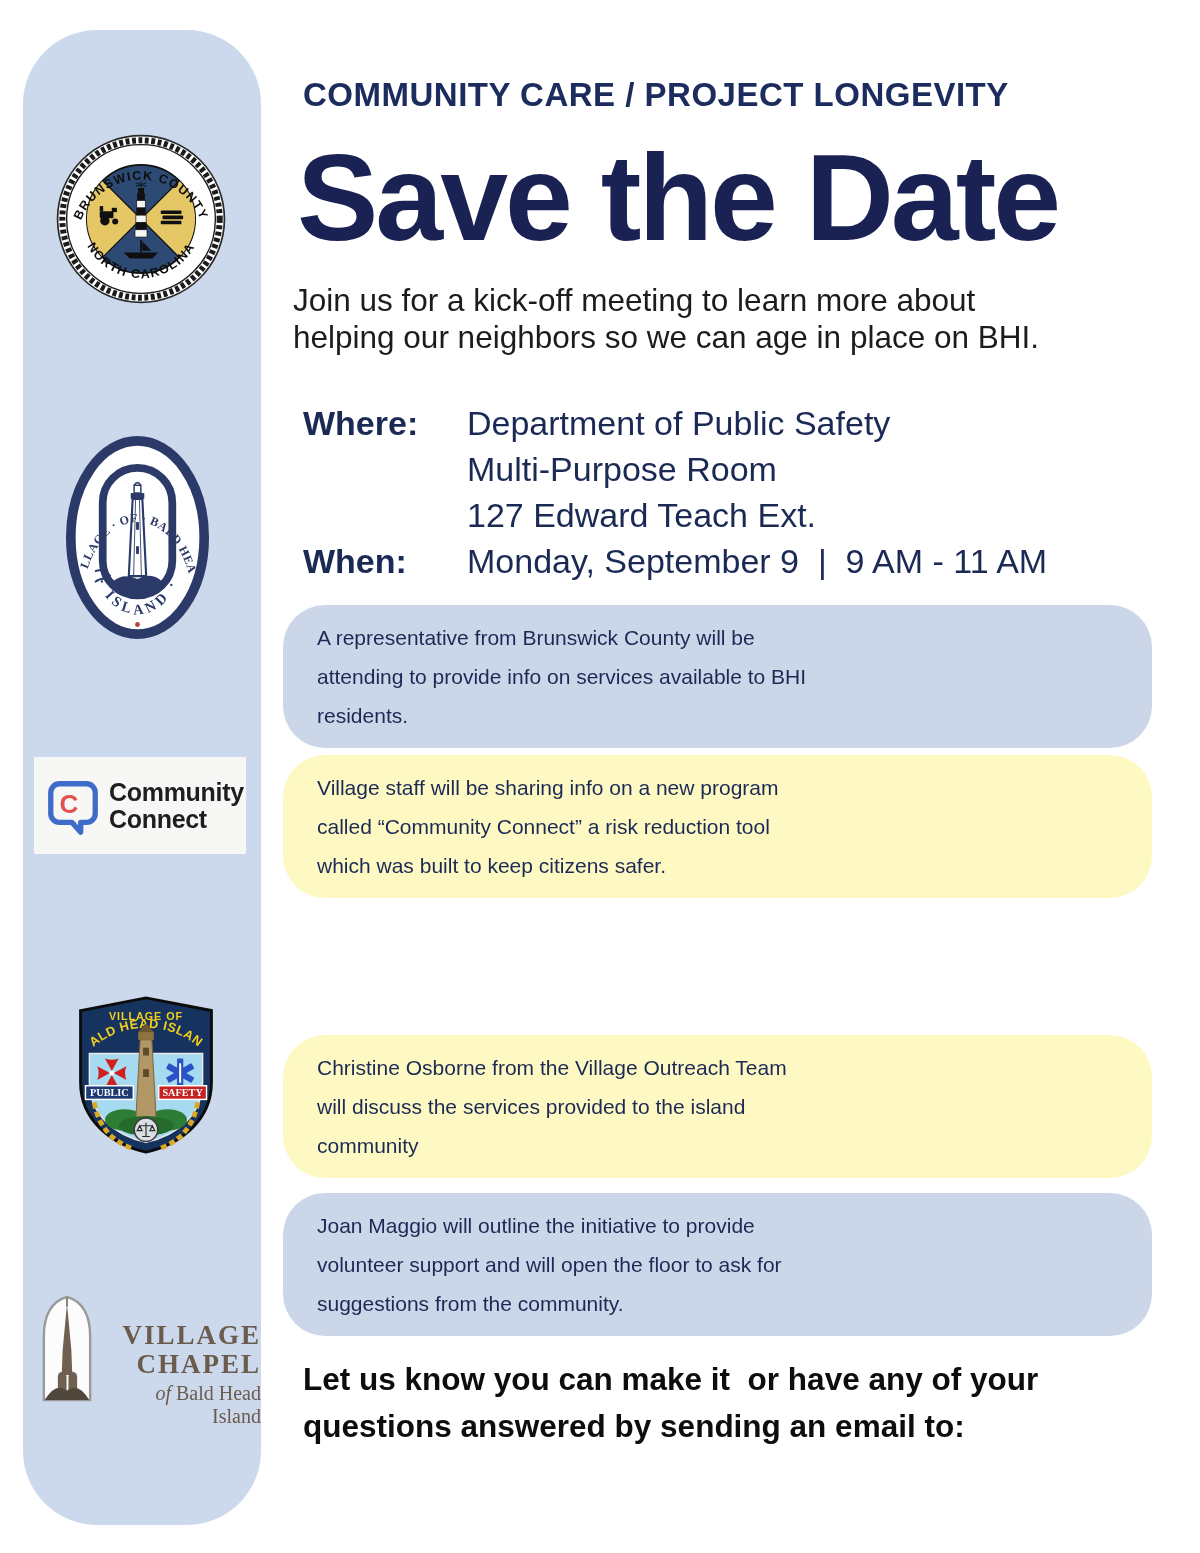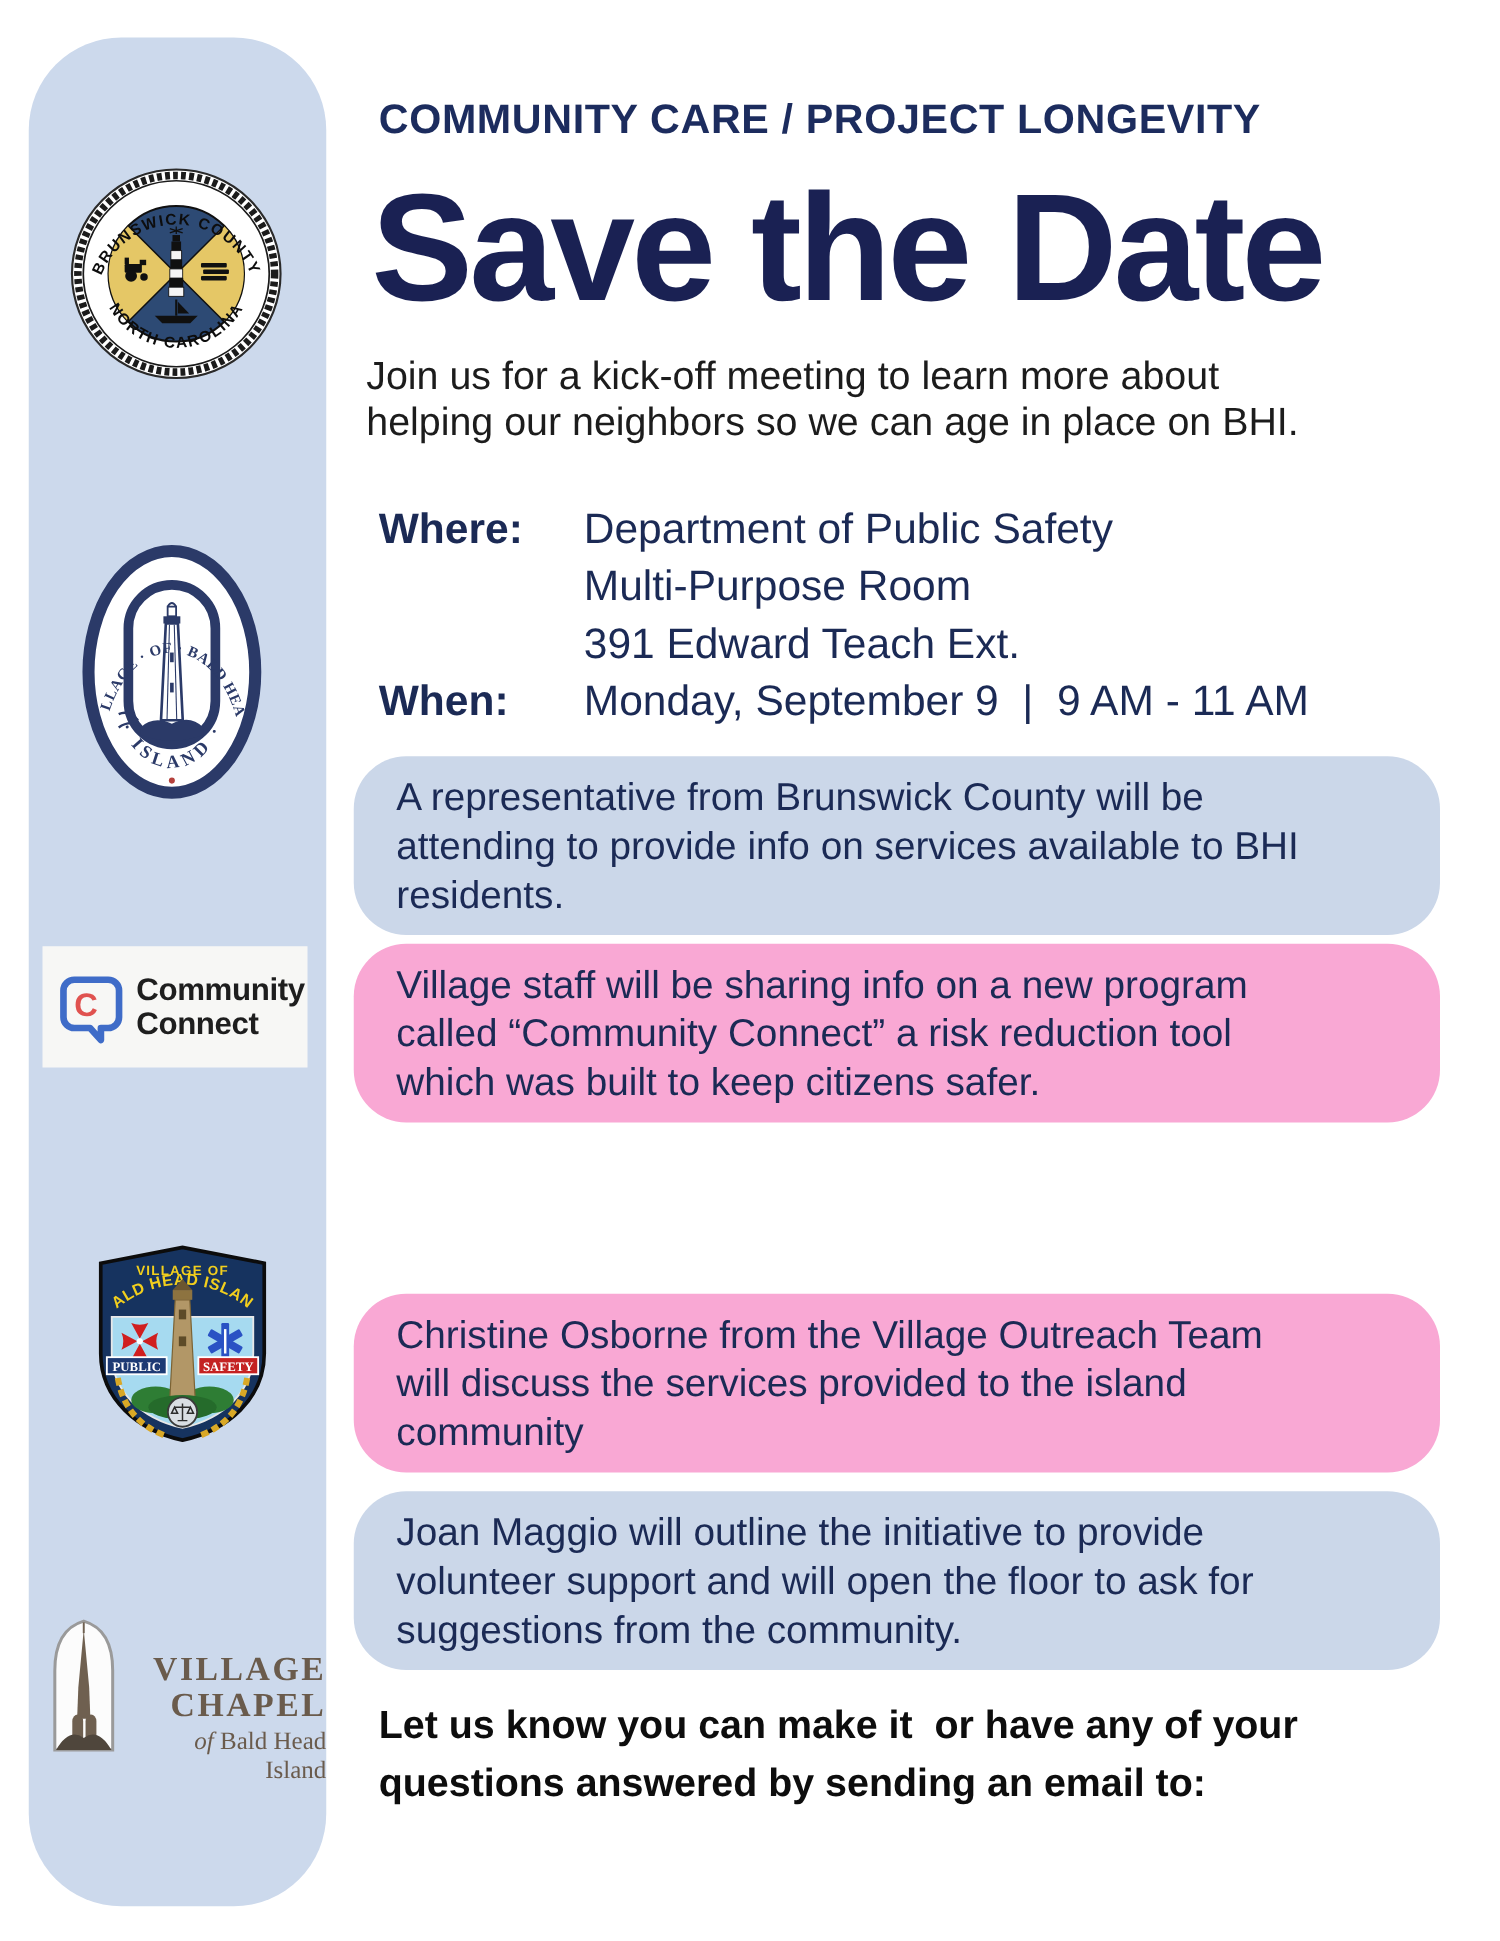--- a/index.html
+++ b/index.html
@@ -31,24 +31,24 @@
   .title{position:absolute;left:297px;top:134px;margin:0;font-size:122px;font-weight:bold;
          letter-spacing:-3px;color:#1a2153;line-height:1.05;}
   .intro{position:absolute;left:293px;top:282px;margin:0;font-size:31.5px;line-height:37px;
          color:#1c1c1c;white-space:pre-wrap;}
   .details{position:absolute;left:303px;top:400px;display:grid;grid-template-columns:164px 1fr;
            width:860px;font-size:34px;line-height:46px;color:#1b2a55;}
   .lbl{font-weight:bold;}
   .val{white-space:pre-wrap;}
 
   .info{position:absolute;left:283px;width:869px;border-radius:42px;box-sizing:border-box;
-        padding:13px 28px 13px 34px;font-size:31px;line-height:39px;color:#1b2a55;
+        padding:13px 28px 13px 34px;font-size:21px;line-height:39px;color:#1b2a55;
         white-space:pre-wrap;}
   .dark{background:#cbd7e9;}
-  .light{background:#f9a8d4;}
+  .light{background:#fef9c3;}
   .b1{top:605px;} .b2{top:755px;} .b3{top:910px;} .b4{top:1035px;} .b5{top:1193px;}
 
   .footer{position:absolute;left:303px;top:1356px;font-size:31.5px;line-height:47px;}
   .f-bold{margin:0;font-weight:bold;color:#0d0d0d;white-space:pre-wrap;}
   .f-reg{margin:0;color:#161616;white-space:pre-wrap;}
 </style>
 </head>
 <body>
 
 <div class="page">
@@ -208,21 +208,21 @@
 
   <div class="eyebrow">COMMUNITY CARE / PROJECT LONGEVITY</div>
   <h1 class="title">Save the Date</h1>
   <p class="intro">Join us for a kick-off meeting to learn more about
 helping our neighbors so we can age in place on BHI.</p>
 
   <div class="details">
     <span class="lbl">Where:</span>
     <span class="val">Department of Public Safety
 Multi-Purpose Room
-391 Edward Teach Ext.</span>
+127 Edward Teach Ext.</span>
     <span class="lbl">When:</span>
     <span class="val">Monday, September 9  |  9 AM - 11 AM</span>
   </div>
 
   <div class="info dark b1">A representative from Brunswick County will be
 attending to provide info on services available to BHI
 residents.</div>
   <div class="info light b2">Village staff will be sharing info on a new program
 called “Community Connect” a risk reduction tool
 which was built to keep citizens safer.</div>

